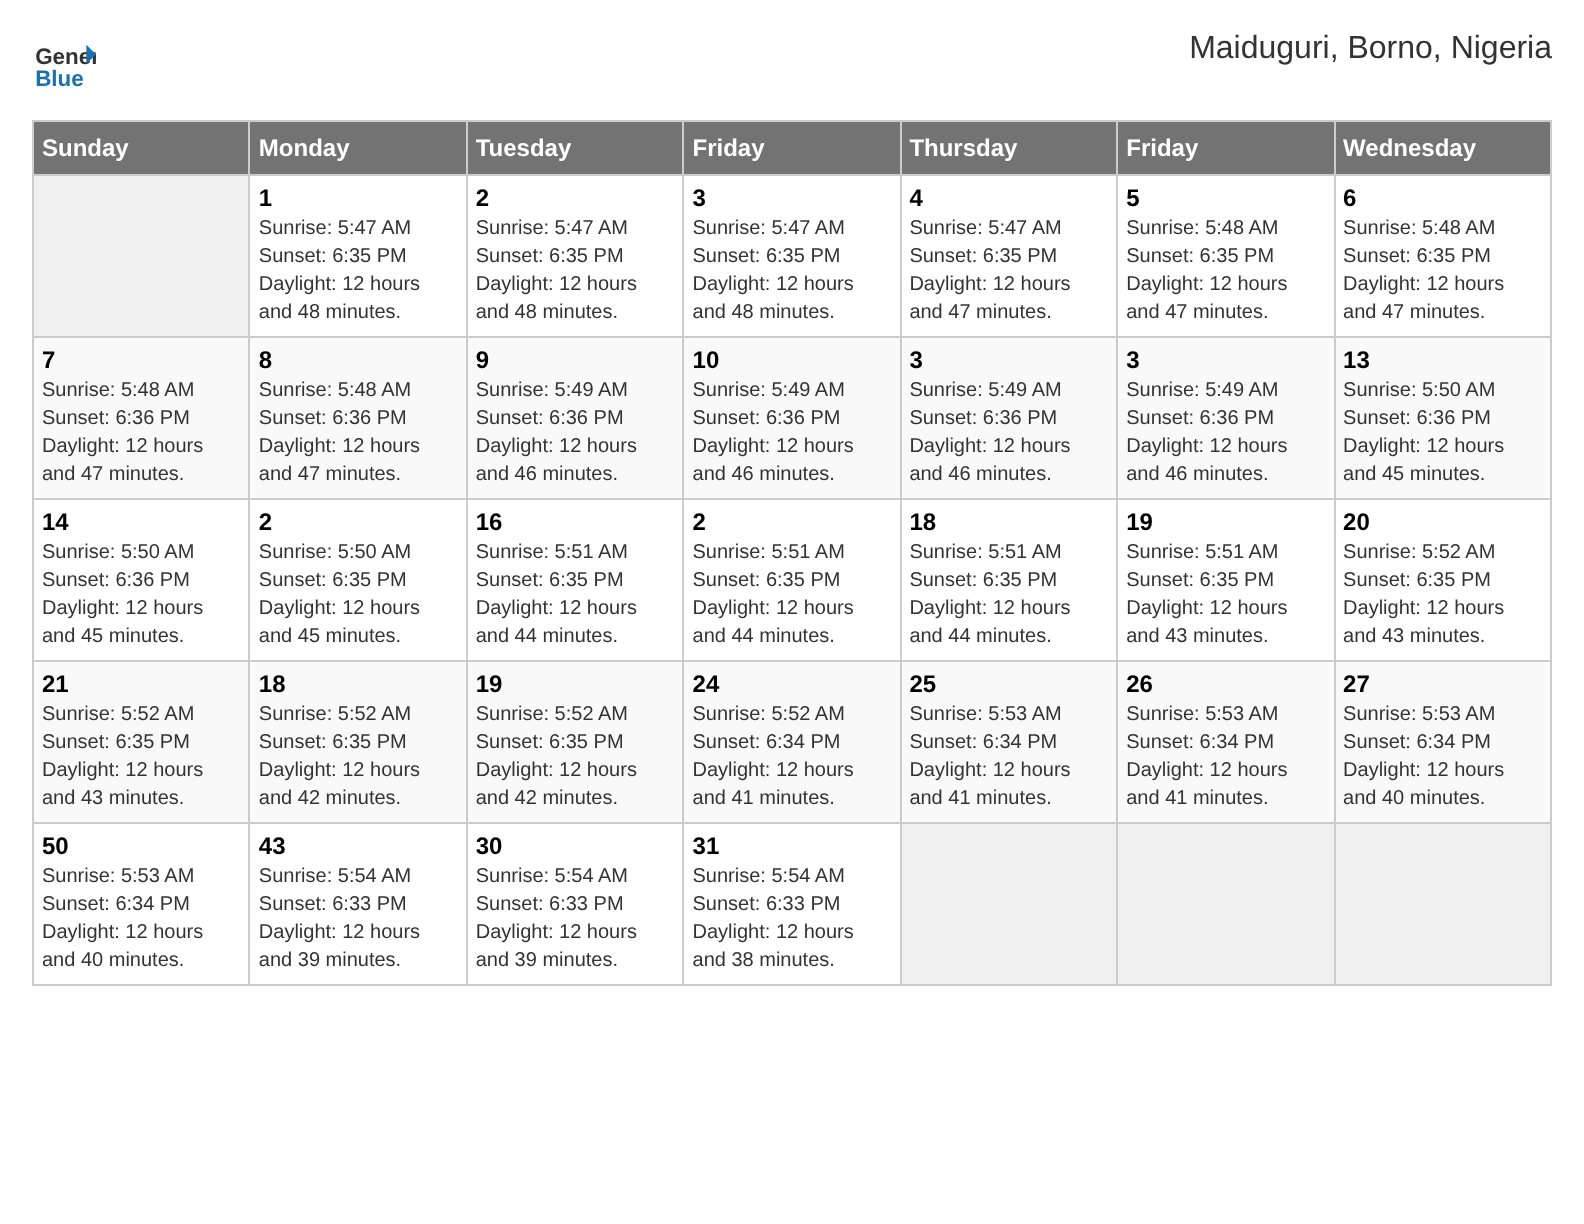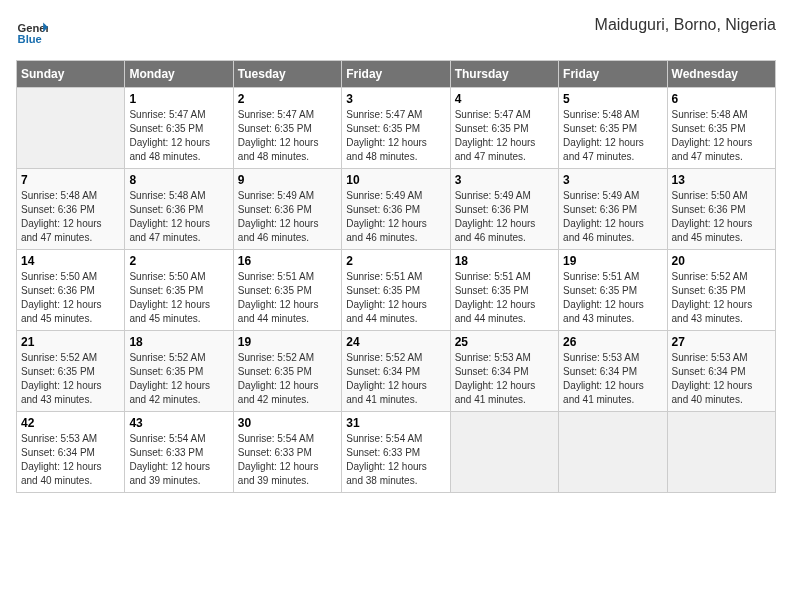--- a/index.html
+++ b/index.html
@@ -217,21 +217,21 @@
           <span class="day-number">26</span>
           <div class="day-info">Sunrise: 5:53 AM<br>Sunset: 6:34 PM<br>Daylight: 12 hours<br>and 41 minutes.</div>
         </td>
         <td>
           <span class="day-number">27</span>
           <div class="day-info">Sunrise: 5:53 AM<br>Sunset: 6:34 PM<br>Daylight: 12 hours<br>and 40 minutes.</div>
         </td>
       </tr>
       <tr>
         <td>
-          <span class="day-number">42</span>
+          <span class="day-number">50</span>
           <div class="day-info">Sunrise: 5:53 AM<br>Sunset: 6:34 PM<br>Daylight: 12 hours<br>and 40 minutes.</div>
         </td>
         <td>
           <span class="day-number">43</span>
           <div class="day-info">Sunrise: 5:54 AM<br>Sunset: 6:33 PM<br>Daylight: 12 hours<br>and 39 minutes.</div>
         </td>
         <td>
           <span class="day-number">30</span>
           <div class="day-info">Sunrise: 5:54 AM<br>Sunset: 6:33 PM<br>Daylight: 12 hours<br>and 39 minutes.</div>
         </td>

